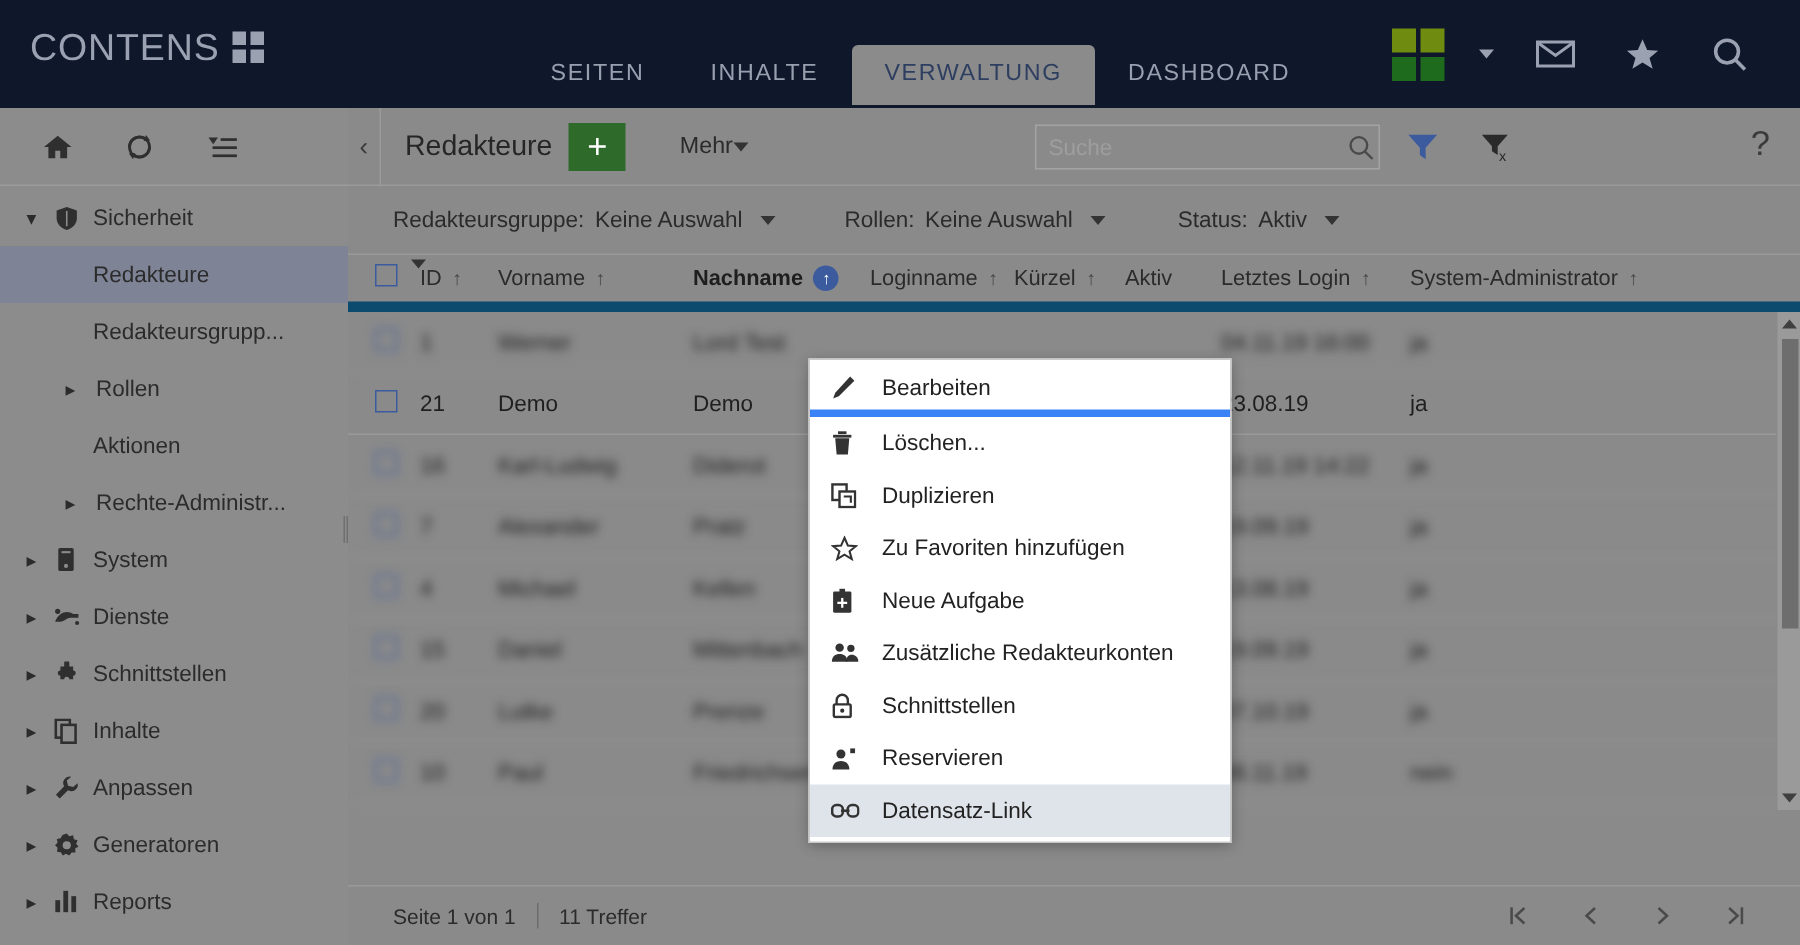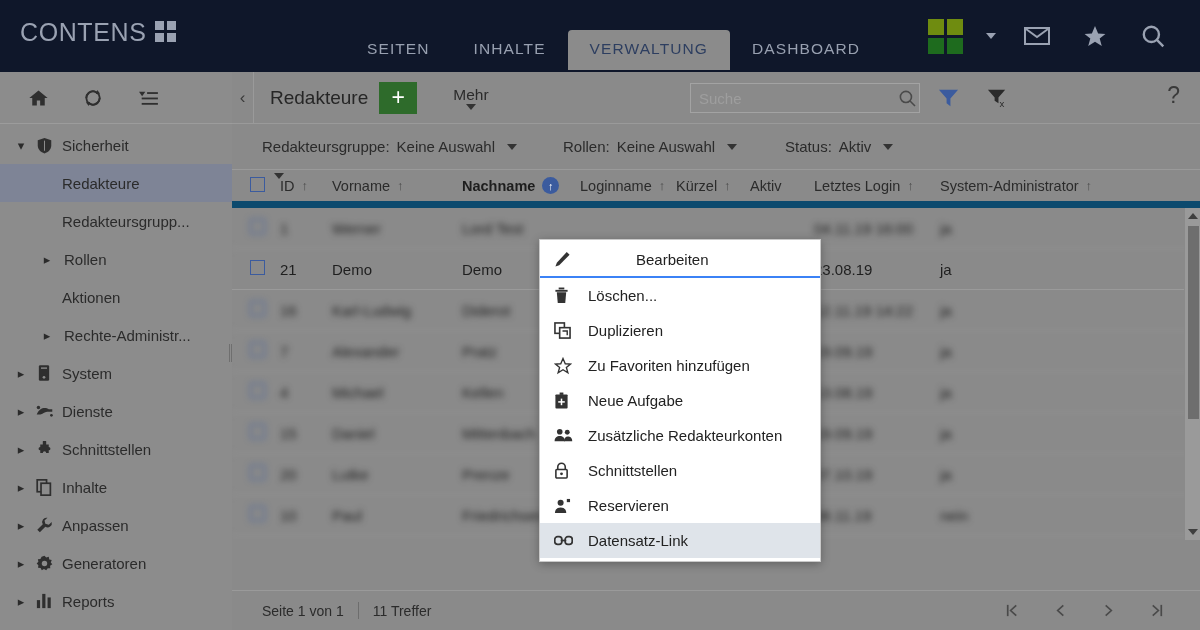--- a/index.html
+++ b/index.html
@@ -89,21 +89,21 @@
     color: #3a3a3a; font-size: 17px; cursor: pointer; border-right: 1px solid #9a9a9a;
   }
   .c-title { font-size: 19px; color: #262626; margin-left: 16px; }
   .plus-btn {
     width: 38px; height: 32px; background: #2e6b2b; color: #fff; margin-left: 11px;
     display: flex; align-items: center; justify-content: center; font-size: 23px; cursor: pointer;
     font-weight: 300; line-height: 1;
   }
   .more-btn {
     margin-left: 36px; font-size: 15.5px; color: #2b2b2b; display: flex; align-items: center;
-    cursor: pointer; flex-direction: column;
+    cursor: pointer;
   }
   .searchbox {
     position: absolute; left: 458px; top: 11px; width: 230px; height: 30px;
     border: 1px solid #a3a3a3; display: flex; align-items: center; padding: 0 8px;
   }
   .searchbox input {
     border: 0; background: transparent; outline: none; flex: 1;
     font-size: 15px; color: #3a3a3a; font-family: "Liberation Sans", sans-serif;
   }
   .searchbox input::placeholder { color: #9e9e9e; }
@@ -196,21 +196,21 @@
   
   .ctxmenu {
     position: absolute; left: 539px; top: 239px; width: 282px;
     background: #fff; border: 1px solid #c9c9c9;
     box-shadow: 0 2px 9px rgba(0,0,0,0.30); z-index: 50;
   }
   .ctxitem {
     display: flex; align-items: center; height: 35px; padding-left: 14px;
     font-size: 15px; color: #222; cursor: pointer;
   }
-  .ctxitem.sep-below { border-bottom: 2px solid #3b82f6; gap: 48px; }
+  .ctxitem.sep-below { border-bottom: 5px solid #3b82f6; }
   .ctxitem.hovered { background: #dfe4ea; }
   .ctxitem .cicon {
     width: 26px; flex: 0 0 26px; display: flex; align-items: center; justify-content: flex-start;
     color: #333;
   }
   .ctxitem .clabel { margin-left: 8px; }
   .ctx-pad { height: 3px; }
 </style>
 </head>
 <body>

